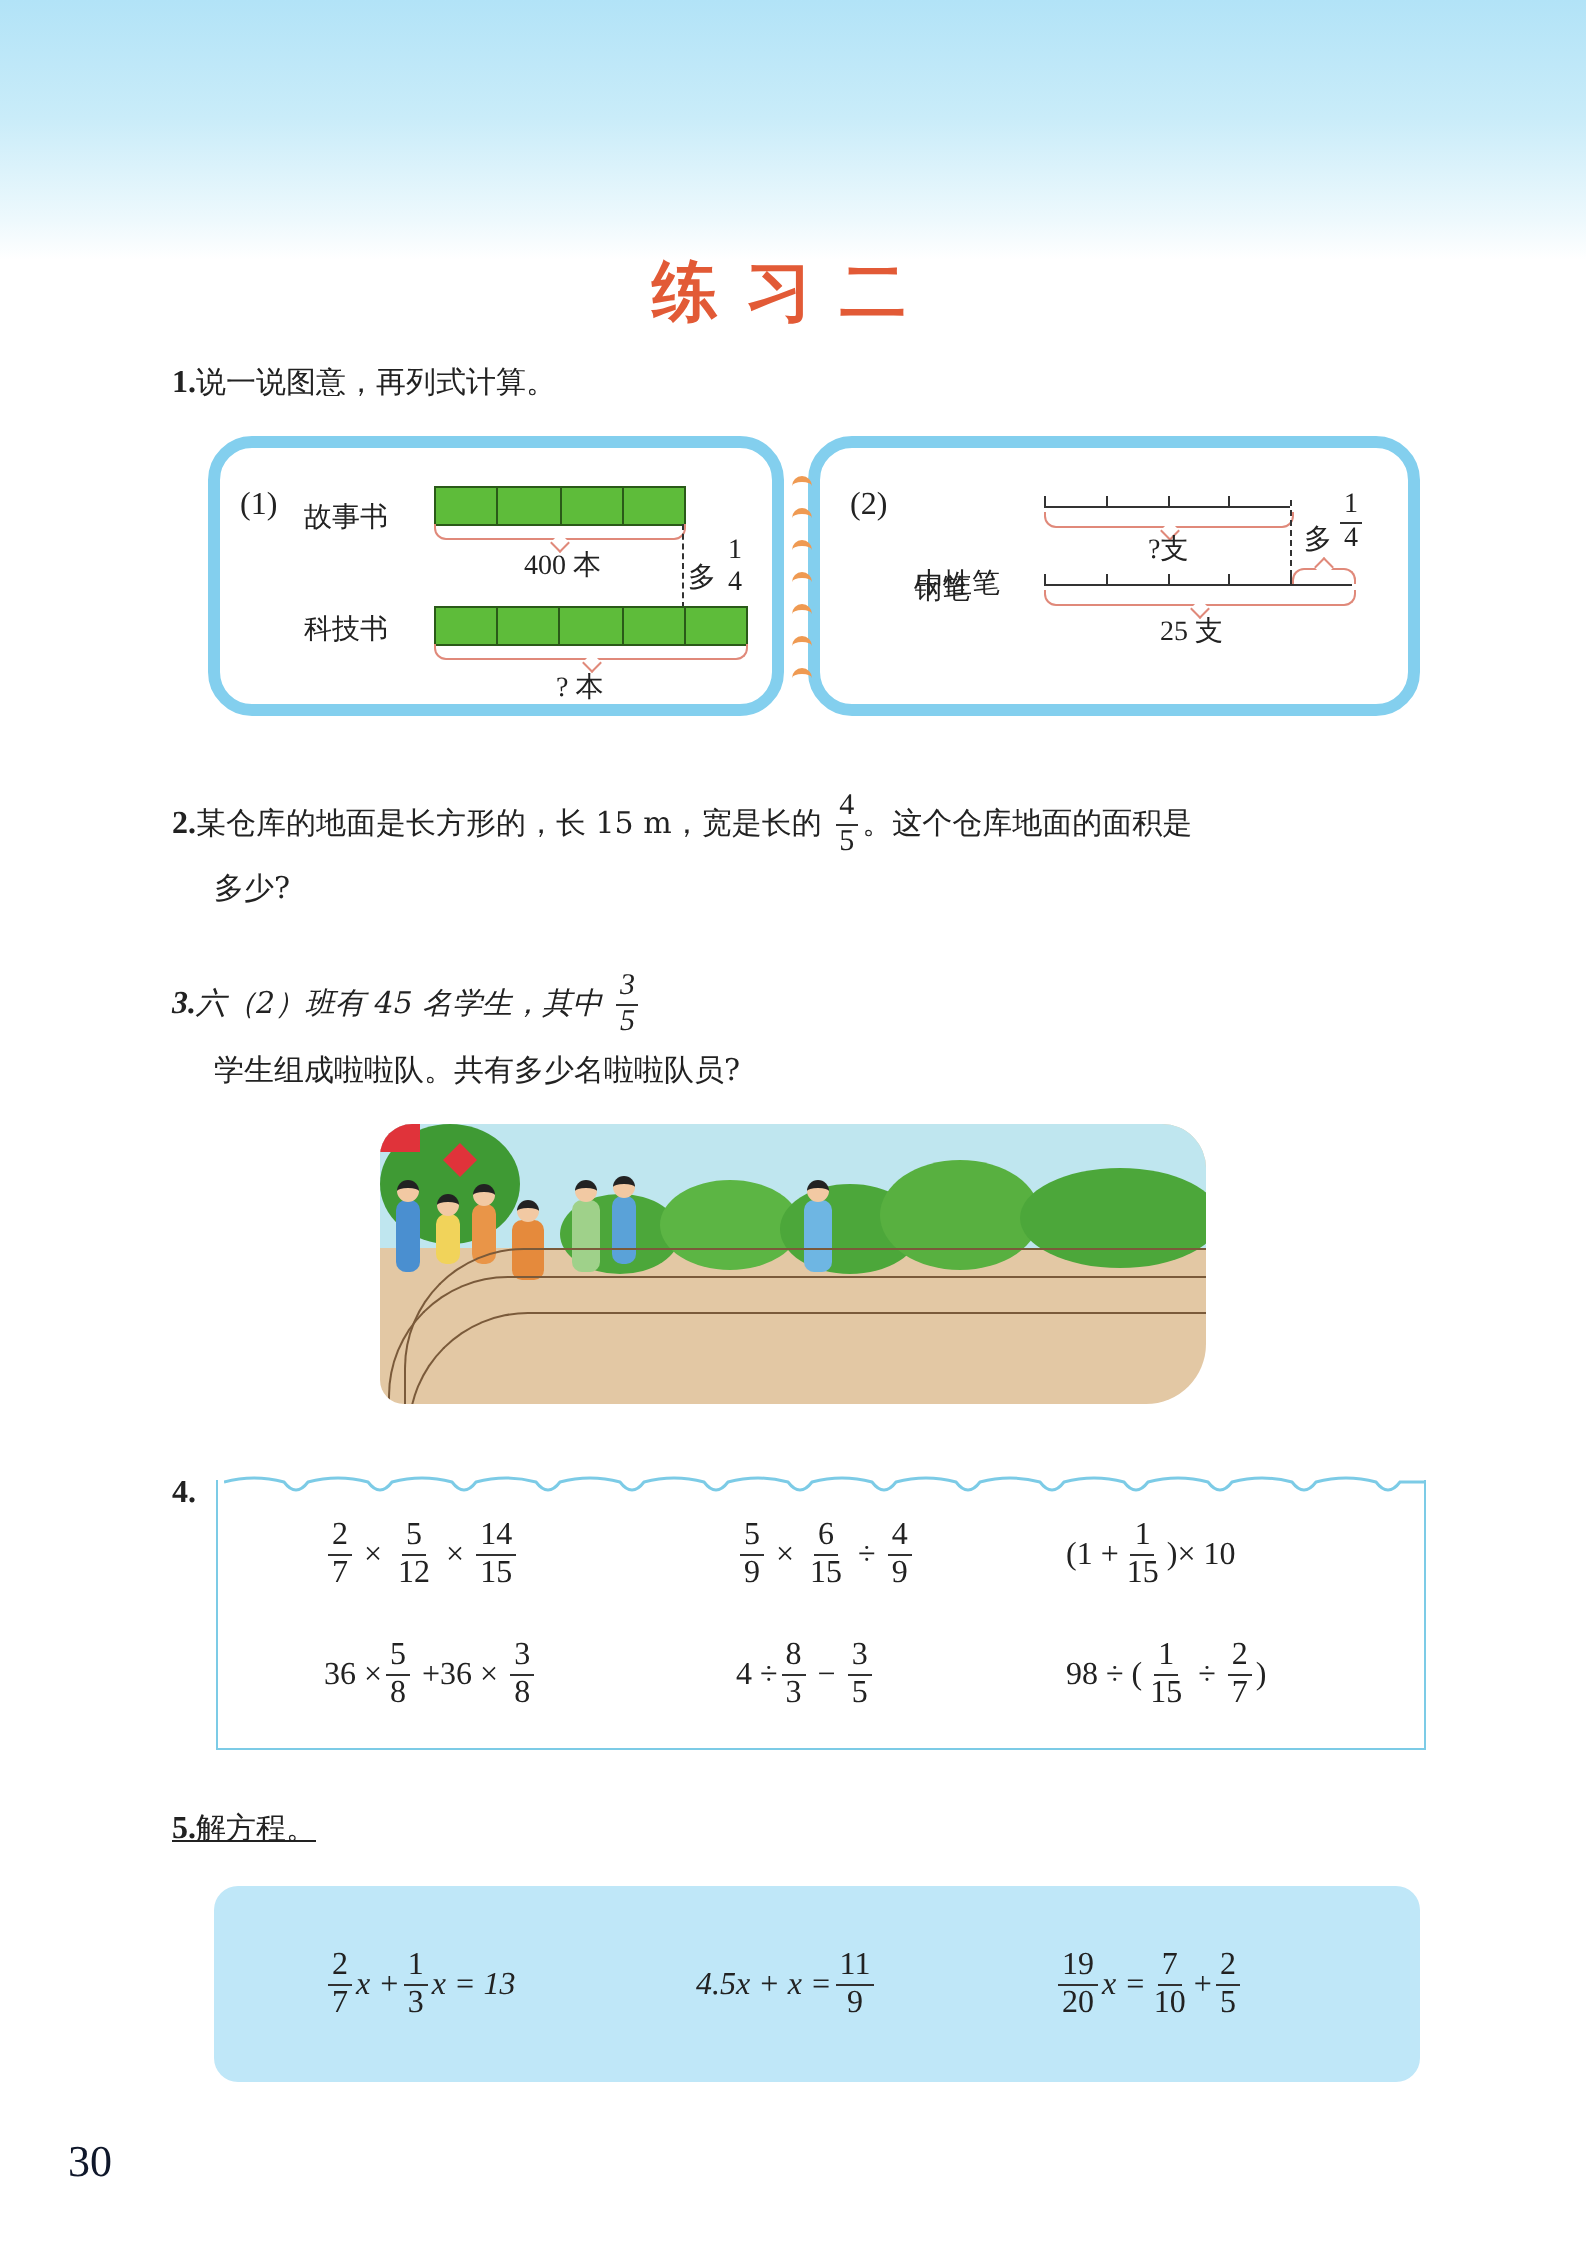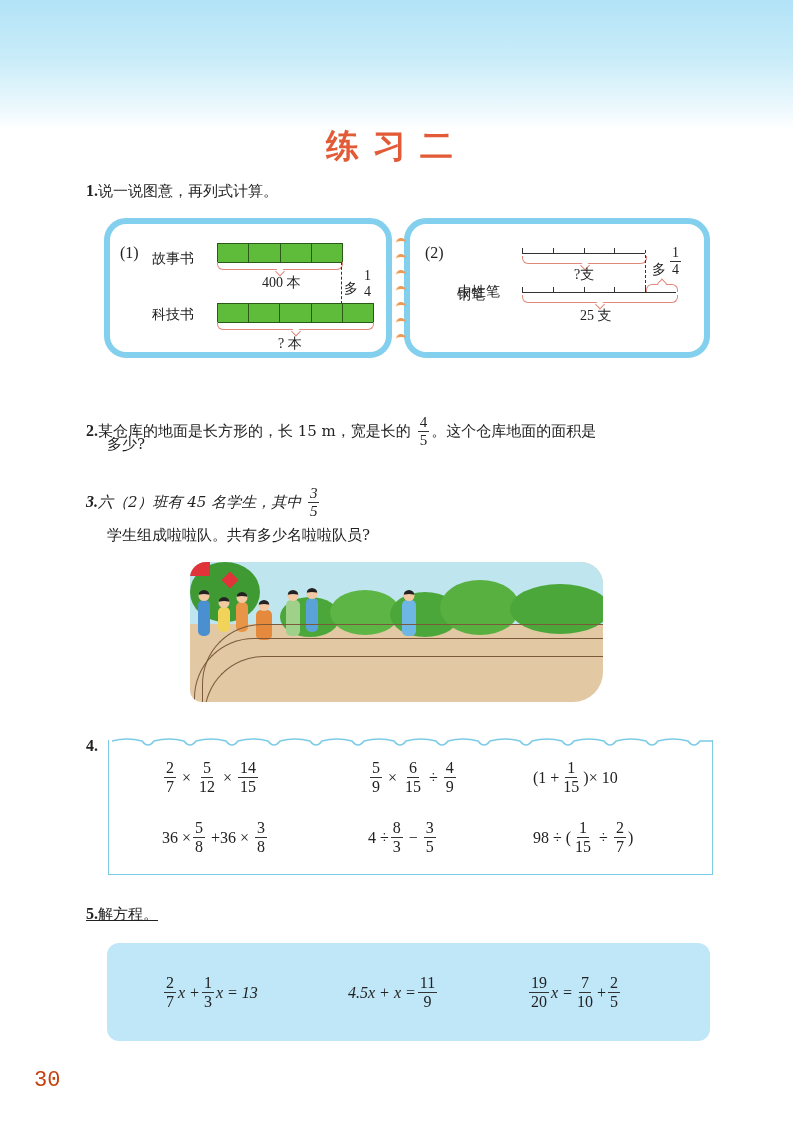--- a/index.html
+++ b/index.html
@@ -64,21 +64,21 @@
   }
   .wave { position:absolute; left:112px; top:737px; width:600px; height:12px; }
   .expr { position:absolute; font-family:"Liberation Serif",serif; font-size:16px; display:flex; align-items:center; white-space:nowrap; }
   .expr .op { margin:0 4px; }
 
   
   .box5 { position:absolute; left:107px; top:943px; width:603px; height:98px; background:#bfe7f8; border-radius:12px; }
   .eq { position:absolute; font-family:"Liberation Serif",serif; font-size:16px; display:flex; align-items:center; white-space:nowrap; }
   .eq i { font-style:italic; }
 
-  .page-num { position:absolute; left:34px; top:1068px; font-family:Liberation Mono, monospace; font-size:22px; color:#c2410c; }
+  .page-num { position:absolute; left:34px; top:1068px; font-family:Liberation Serif, serif; font-size:22px; color:#0f172a; }
 </style>
 </head>
 <body>
 
 <div class="top-band"></div>
 <div class="title">练习二</div>
 
 <div class="q" style="left:86px;top:180px;">
   <b>1.</b><span>说一说图意，再列式计算。</span>
 </div>
@@ -143,21 +143,21 @@
 <div class="lbl" style="left:457px;top:286px;">钢笔</div>
 <div class="line" style="left:522px;top:292px;width:154px;"></div>
 <div class="tick" style="left:522px;top:287px;"></div>
 <div class="tick" style="left:553px;top:287px;"></div>
 <div class="tick" style="left:584px;top:287px;"></div>
 <div class="tick" style="left:614px;top:287px;"></div>
 <div class="tick" style="left:645px;top:287px;"></div>
 <div class="brace" style="left:522px;top:295px;width:154px;"></div>
 <div class="lbl" style="left:580px;top:307px;font-family:'Liberation Serif',serif;">25 支</div>
 
-<div class="q" style="left:86px;top:415px;">
+<div class="q" style="left:86px;top:396px;">
   <b>2.</b><span>某仓库的地面是长方形的，长 15 m，宽是长的</span>
   <span class="frac">
       <span class="n">4</span>
       <span class="d">5</span>
     </span><span>。这个仓库地面的面积是</span>
 </div>
 <div class="q" style="left:107px;top:433px;">多少?</div>
 
 <div class="q" style="left:86px;top:486px;font-style:italic;">
   <b>3.</b><span>六（2）班有 45 名学生，其中</span>

